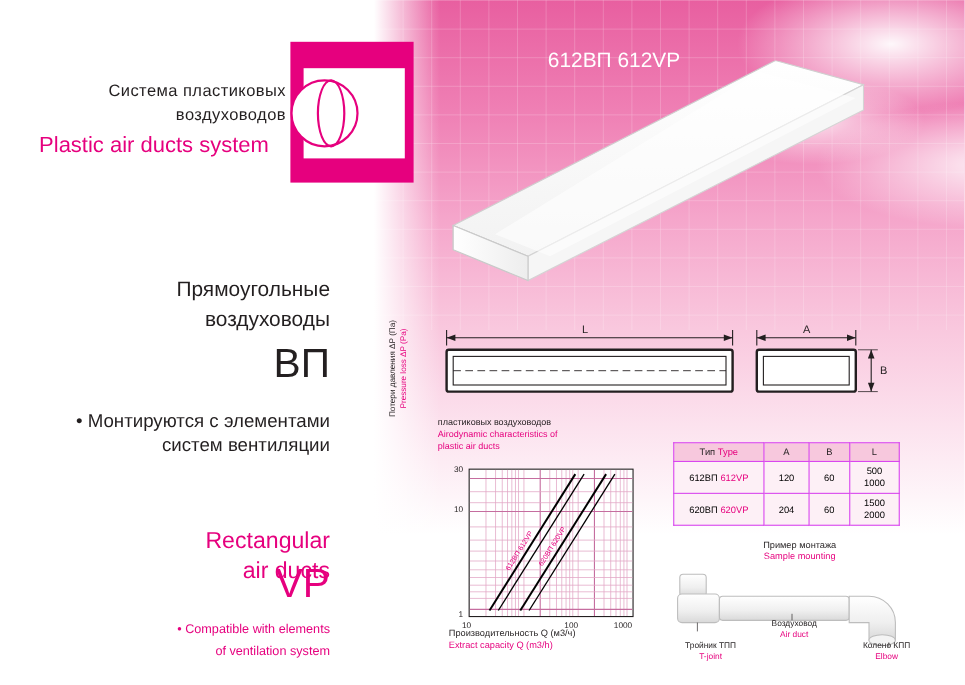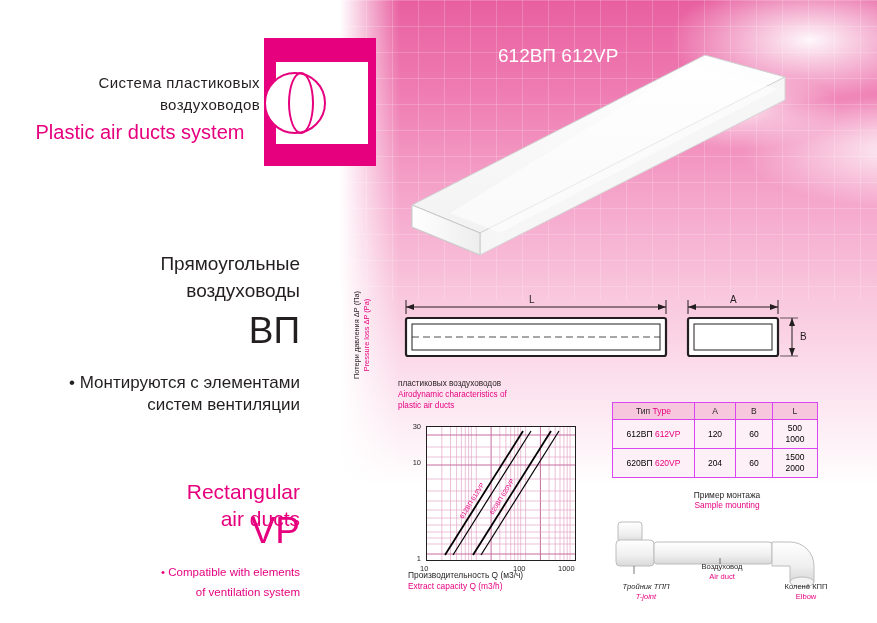--- a/index.html
+++ b/index.html
@@ -365,21 +365,21 @@
       <rect x="42" y="28" width="118" height="22" rx="3" fill="url(#gshade)" stroke="#bdbdbd"></rect>
 
       <path d="M160,28 h18 a24,24 0 0 1 24,24 v16 h-24 v-16 a0,0 0 0 0 0,0 h-18 z" fill="url(#gshade)" stroke="#bdbdbd"></path>
       <ellipse cx="190" cy="68" rx="12" ry="5" fill="#f4f4f4" stroke="#bdbdbd"></ellipse>
 
       <line x1="22" y1="52" x2="22" y2="60" stroke="#231f20" stroke-width="0.6"></line>
       <line x1="108" y1="50" x2="108" y2="44" stroke="#231f20" stroke-width="0.6"></line>
       <line x1="196" y1="70" x2="196" y2="74" stroke="#231f20" stroke-width="0.6"></line>
     </svg>
 
-    <div class="mlbl" style="left:-2px; top:92px; width:72px;font-style:italic;">
+    <div class="mlbl" style="left:-2px; top:92px; width:72px;">
       <span>Тройник ТПП</span><br>
       <span class="p">T-joint</span>
     </div>
     <div class="mlbl" style="left:74px; top:72px; width:72px;">
       <span>Воздуховод</span><br>
       <span class="p">Air duct</span>
     </div>
     <div class="mlbl" style="left:158px; top:92px; width:72px;">
       <span>Колено КПП</span><br>
       <span class="p">Elbow</span>

